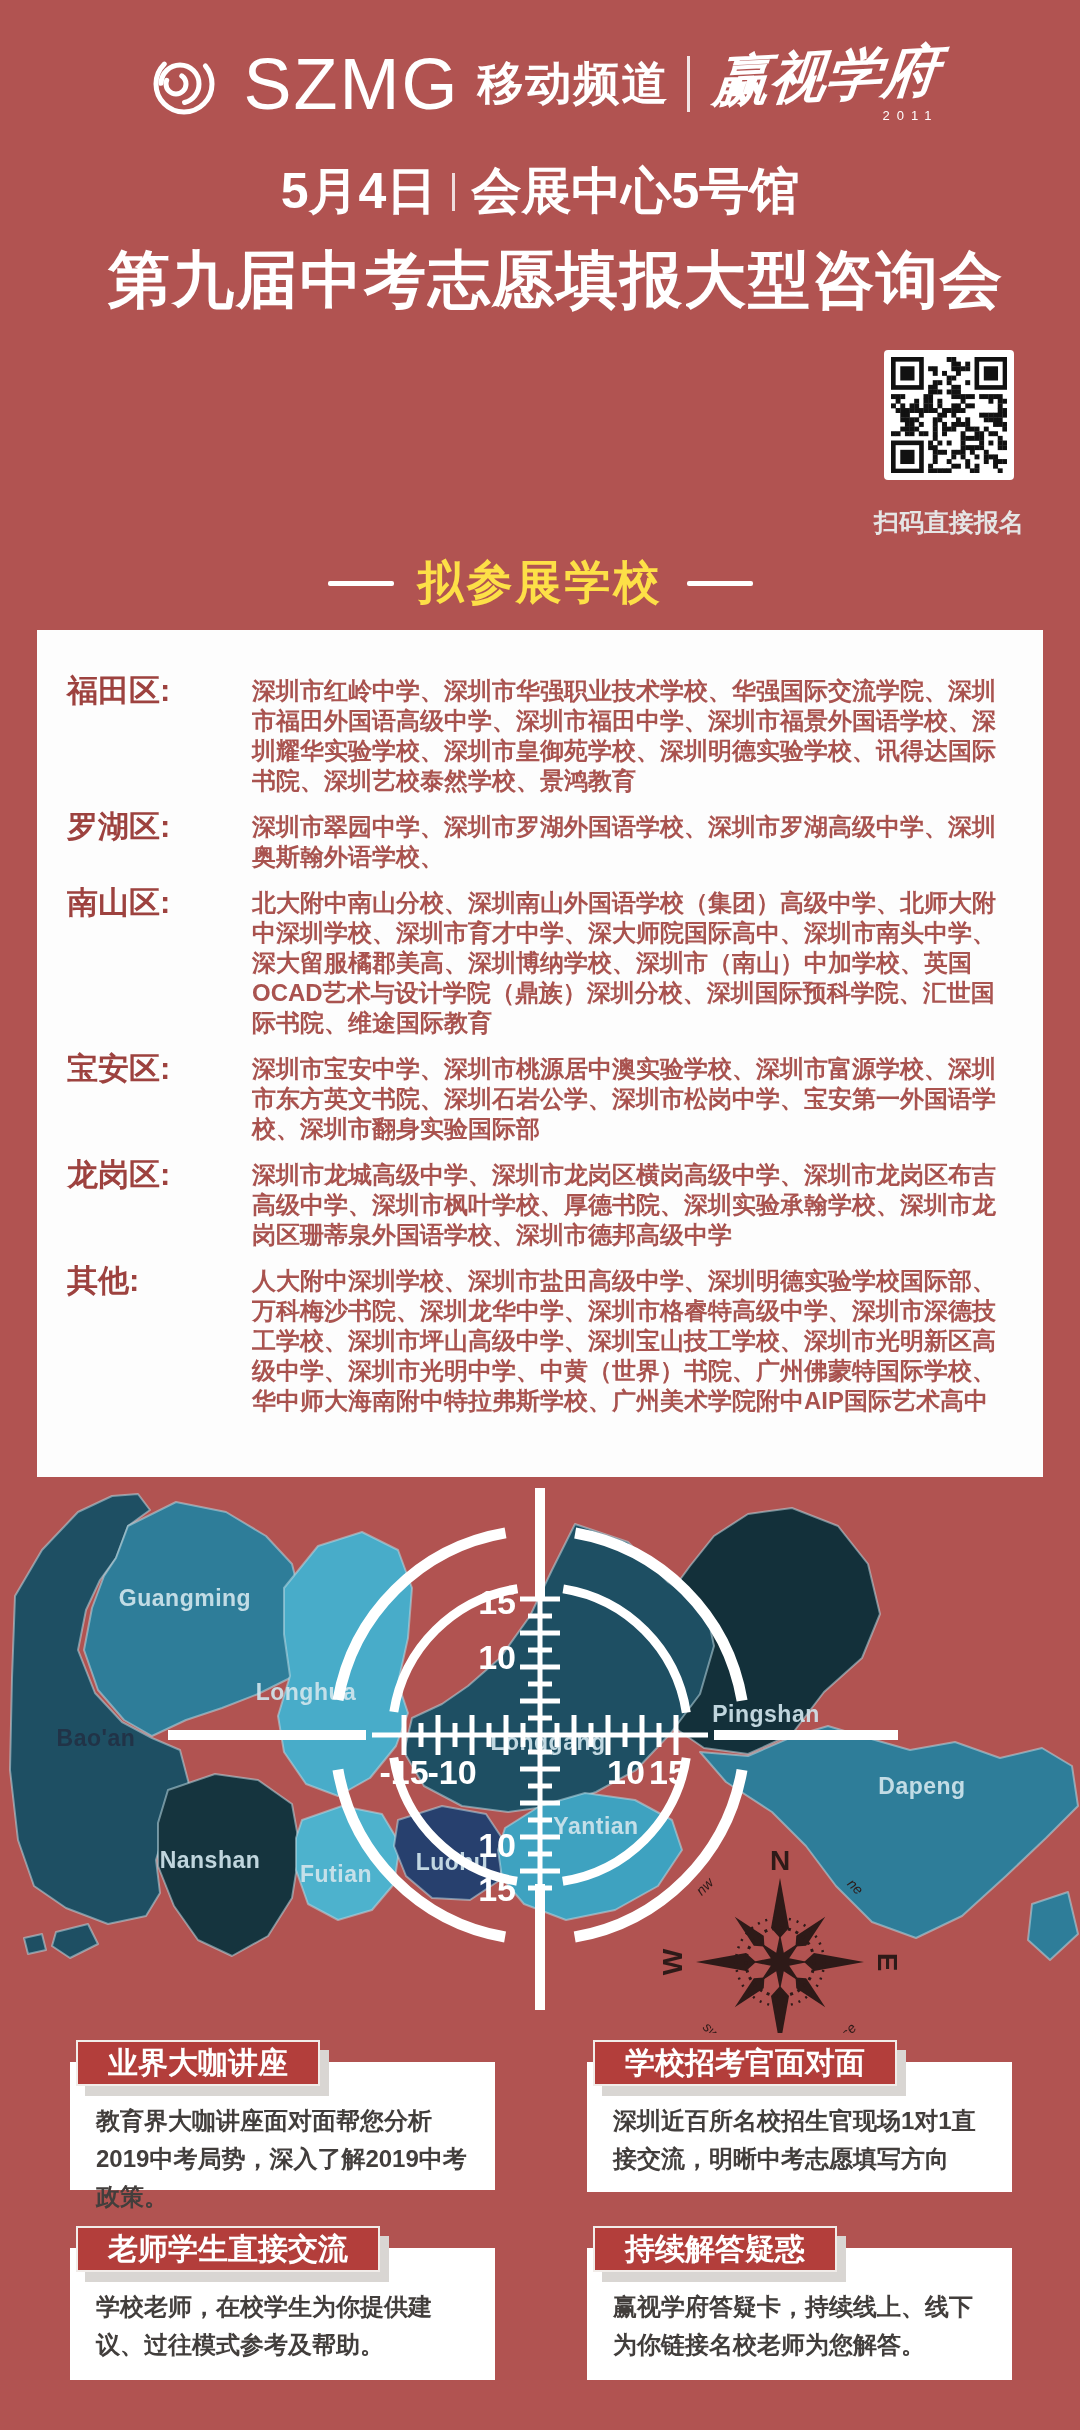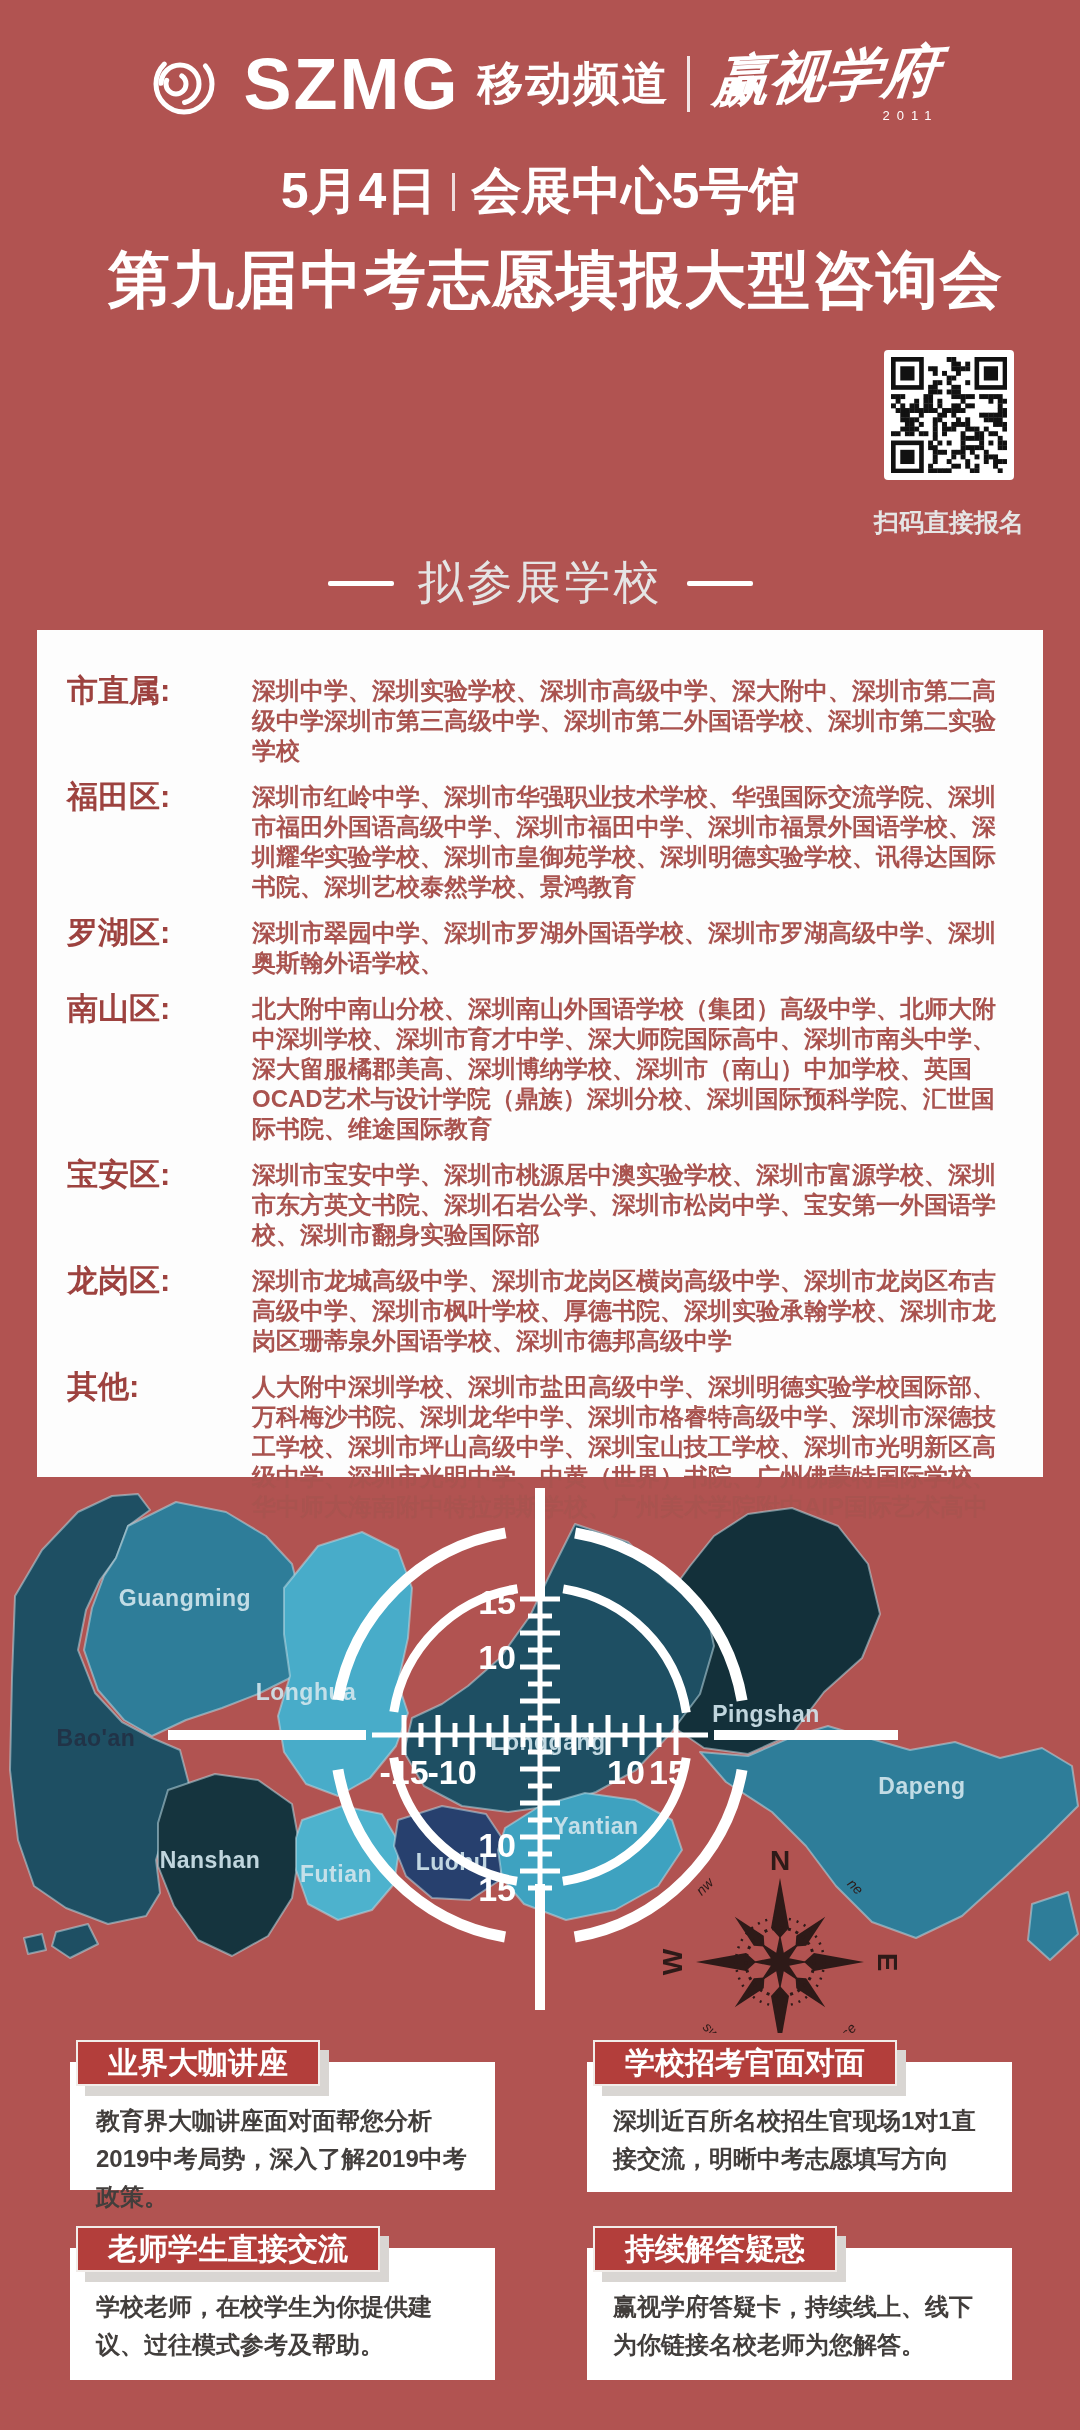--- a/index.html
+++ b/index.html
@@ -1,21 +1,21 @@
 <!DOCTYPE html>
 <html><head>
 <meta charset="utf-8">
 <style>
   html,body{margin:0;padding:0;}
   .page{position:relative;width:1080px;height:2430px;background:#b15351;overflow:hidden;
         font-family:"Liberation Sans","DejaVu Sans",sans-serif;}
   
   .logo-row{position:absolute;top:36px;left:0;width:1080px;height:96px;
             display:flex;align-items:center;justify-content:center;gap:18px;color:#fff;}
-  .logo-szmg{font-size:72px;font-weight:700;letter-spacing:2px;line-height:96px;}
+  .logo-szmg{font-size:72px;font-weight:400;letter-spacing:2px;line-height:96px;}
   .logo-channel{font-size:46px;font-weight:800;letter-spacing:2px;}
   .vbar{width:3px;height:56px;background:rgba(255,255,255,.85);}
   .brand-wrap{display:flex;flex-direction:column;align-items:center;margin-left:6px;}
   .brand{font-family:"Liberation Serif","DejaVu Serif",serif;font-style:italic;font-weight:700;
          font-size:56px;transform:skewX(-8deg) rotate(-3deg);line-height:60px;}
   .brand-year{font-size:13px;letter-spacing:7px;margin-top:2px;align-self:flex-end;}
   .date-row{position:absolute;top:158px;left:0;width:1080px;display:flex;align-items:center;
             justify-content:center;gap:16px;color:#fff;font-size:50px;font-weight:800;}
   .date-sep{width:3px;height:38px;background:rgba(255,255,255,.8);}
   .main-title{position:absolute;top:238px;left:16px;width:1080px;text-align:center;color:#fff;
@@ -23,21 +23,21 @@
   .focus-box{position:absolute;top:344px;left:104px;width:752px;height:158px;
              border:3px solid rgba(255,255,255,.95);display:flex;align-items:center;justify-content:center;}
   .focus-box span{color:#fff;font-size:104px;font-weight:800;letter-spacing:4px;}
   .qr-box{position:absolute;top:350px;left:884px;width:130px;height:130px;background:#fff;
           border-radius:4px;display:flex;align-items:center;justify-content:center;}
   .qr-caption{position:absolute;top:506px;left:864px;width:170px;text-align:center;
               color:#e5e5e5;font-size:25px;font-weight:600;}
   .section-row{position:absolute;top:552px;left:0;width:1080px;display:flex;align-items:center;
                justify-content:center;gap:24px;}
   .dash{width:66px;height:5px;background:#fff;border-radius:2px;}
-  .section-title{color:#e5e5e5;font-size:46px;font-weight:400;letter-spacing:3px;text-align:center;}
+  .section-title{color:#fde047;font-size:46px;font-weight:700;letter-spacing:3px;text-align:center;}
   
   .panel{position:absolute;top:630px;left:37px;width:1006px;height:847px;background:#fdfdfd;
          box-sizing:border-box;padding:46px 26px 0 30px;display:flex;flex-direction:column;gap:16px;}
   .group{display:flex;}
   .glabel{flex:none;width:185px;font-size:31px;font-weight:700;color:#9d423f;line-height:30px;}
   .gtext{flex:none;width:760px;font-size:24px;line-height:30px;color:#a9534f;font-weight:600;}
   
   .map{position:absolute;top:1488px;left:0;}
   .map text{font-family:"Liberation Sans","DejaVu Sans",sans-serif;}
   .dlabel{font-size:23px;font-weight:600;fill:#cfe4eb;fill-opacity:.92;letter-spacing:.5px;text-anchor:middle;}
@@ -304,24 +304,20 @@
   <div class="qr-caption">扫码直接报名</div>
 
   <div class="section-row">
     <span class="dash"></span>
     <span class="section-title">拟参展学校</span>
     <span class="dash"></span>
   </div>
 
   <div class="panel">
     <div class="group">
-      <div class="glabel">市直属:</div>
-      <div class="gtext">深圳中学、深圳实验学校、深圳市高级中学、深大附中、深圳市第二高级中学深圳市第三高级中学、深圳市第二外国语学校、深圳市第二实验学校</div>
-    </div>
-    <div class="group">
       <div class="glabel">福田区:</div>
       <div class="gtext">深圳市红岭中学、深圳市华强职业技术学校、华强国际交流学院、深圳市福田外国语高级中学、深圳市福田中学、深圳市福景外国语学校、深圳耀华实验学校、深圳市皇御苑学校、深圳明德实验学校、讯得达国际书院、深圳艺校泰然学校、景鸿教育</div>
     </div>
     <div class="group">
       <div class="glabel">罗湖区:</div>
       <div class="gtext">深圳市翠园中学、深圳市罗湖外国语学校、深圳市罗湖高级中学、深圳奥斯翰外语学校、</div>
     </div>
     <div class="group">
       <div class="glabel">南山区:</div>
       <div class="gtext">北大附中南山分校、深圳南山外国语学校（集团）高级中学、北师大附中深圳学校、深圳市育才中学、深大师院国际高中、深圳市南头中学、深大留服橘郡美高、深圳博纳学校、深圳市（南山）中加学校、英国OCAD艺术与设计学院（鼎族）深圳分校、深圳国际预科学院、汇世国际书院、维途国际教育</div>

